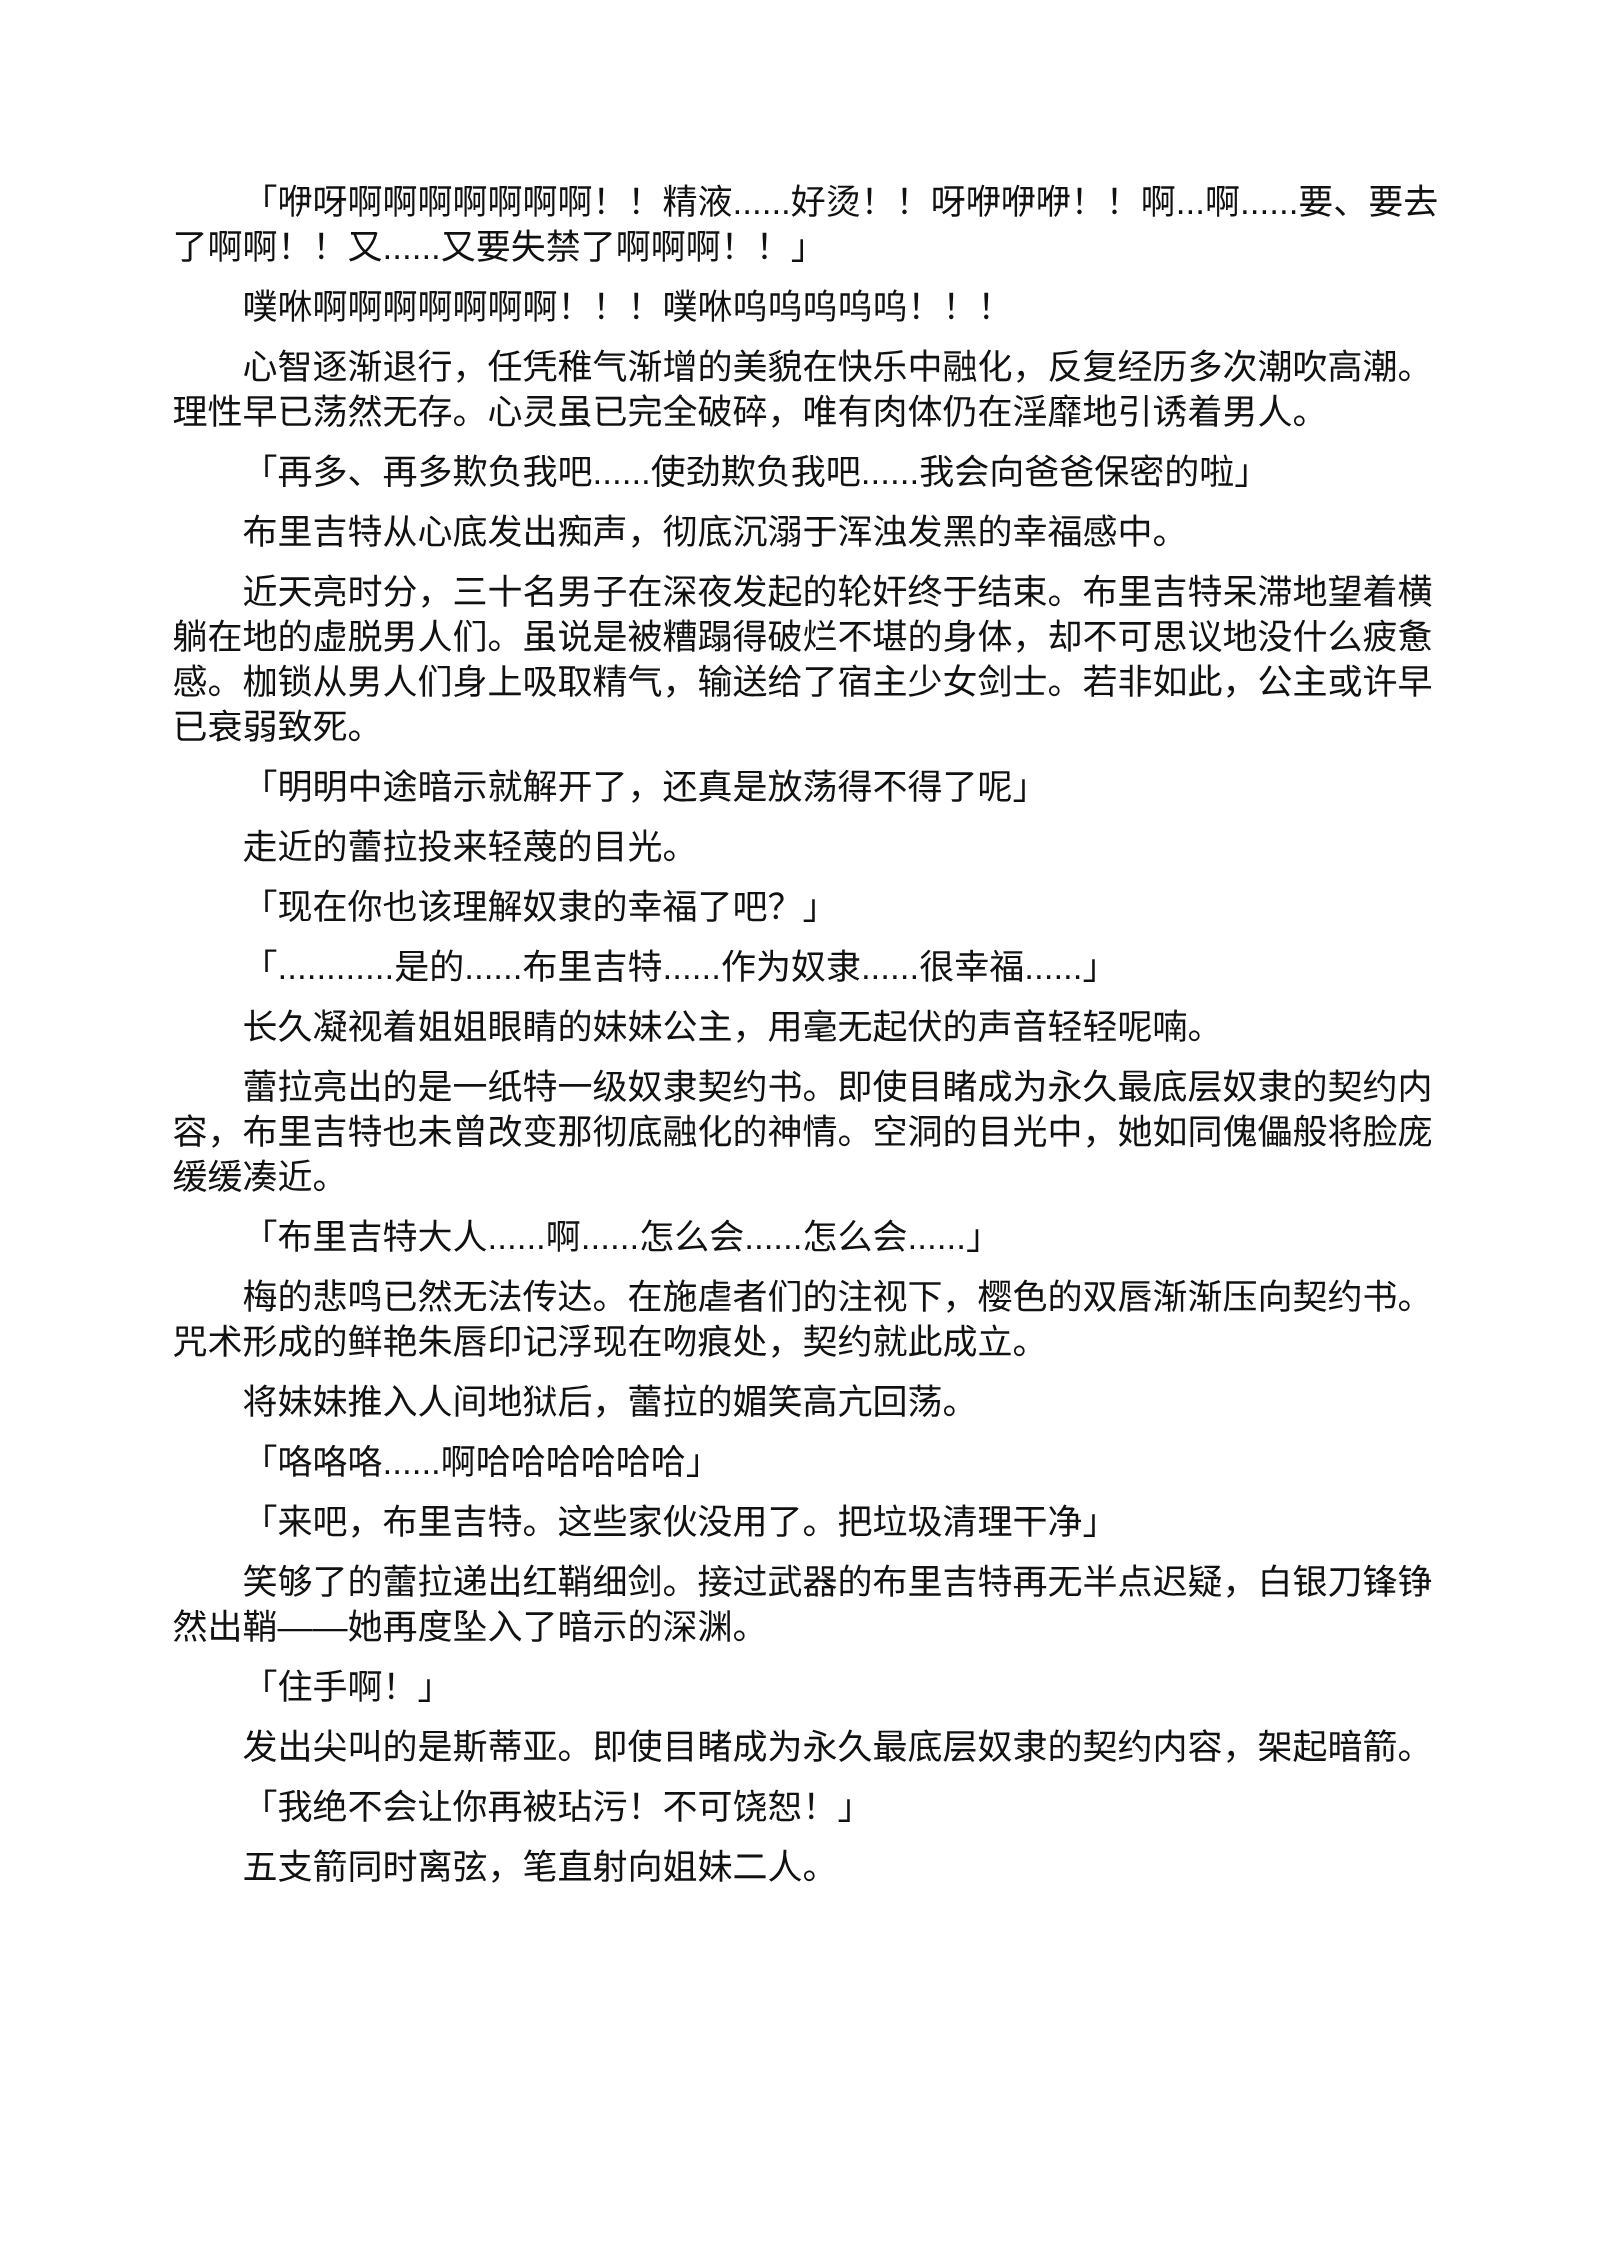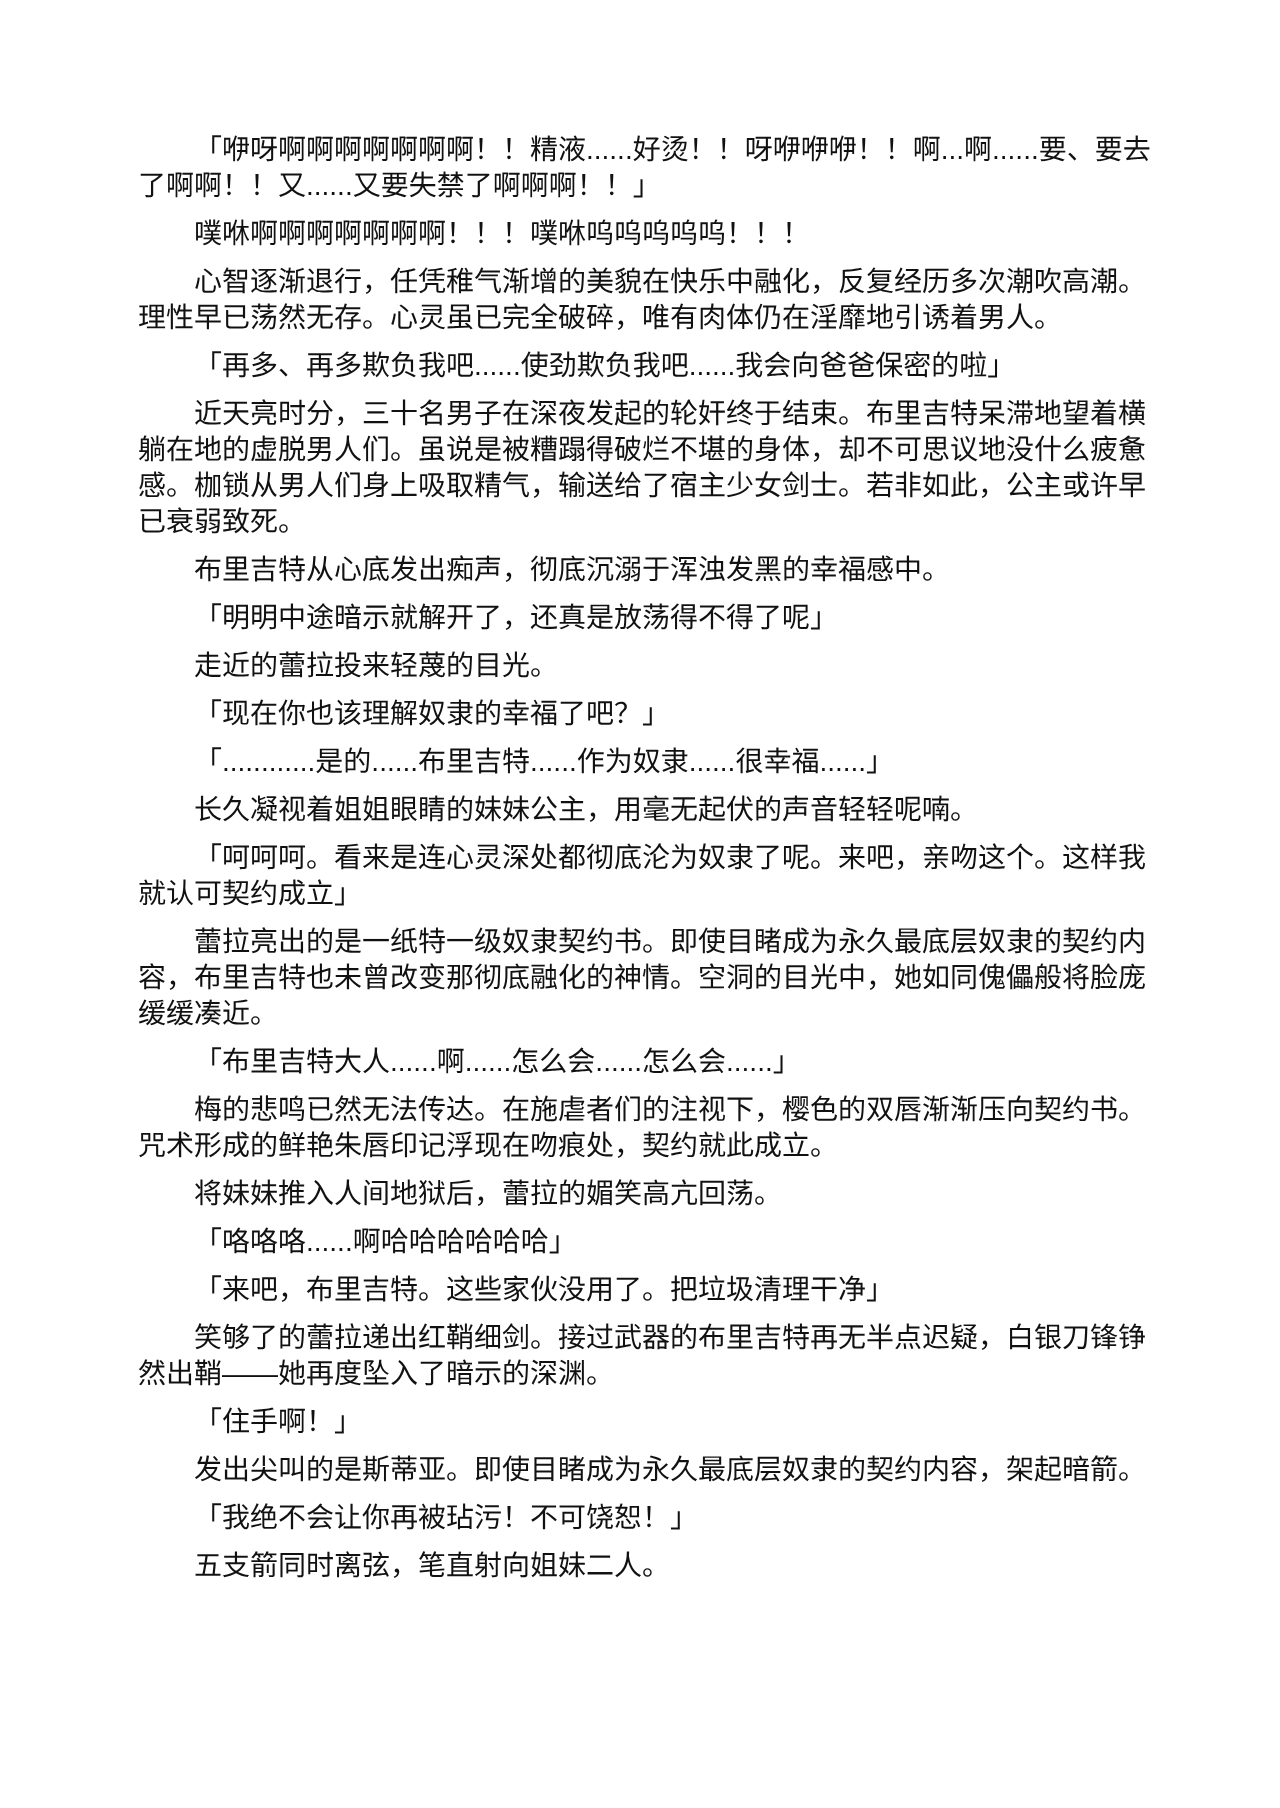--- a/index.html
+++ b/index.html
@@ -9,21 +9,21 @@
   }
   body {
     width: 1280px;
     height: 1808px;
     position: relative;
     overflow: hidden;
     font-family: "Liberation Sans", "DejaVu Sans", sans-serif;
   }
   .page {
     position: absolute;
-    top: 132px;
+    top: 144px;
     left: 138px;
     width: 1032px;
     color: #111111;
   }
   .page p {
     margin: 0 0 12px 0;
     font-size: 28px;
     line-height: 36px;
     text-indent: 2em;
     text-align: left;
@@ -36,28 +36,27 @@
 </style>
 </head>
 <body style="background: rgb(255, 255, 255);">
 
 <div class="page">
   <div id="story-text" style="color: rgb(17, 17, 17);">
       <p>「咿呀啊啊啊啊啊啊啊！！精液......好烫！！呀咿咿咿！！啊...啊......要、要去了啊啊！！又......又要失禁了啊啊啊！！」</p>
       <p>噗咻啊啊啊啊啊啊啊！！！噗咻呜呜呜呜呜！！！</p>
       <p>心智逐渐退行，任凭稚气渐增的美貌在快乐中融化，反复经历多次潮吹高潮。理性早已荡然无存。心灵虽已完全破碎，唯有肉体仍在淫靡地引诱着男人。</p>
       <p>「再多、再多欺负我吧......使劲欺负我吧......我会向爸爸保密的啦」</p>
+      <p>布里吉特从心底发出痴声，彻底沉溺于浑浊发黑的幸福感中。</p>
       <p>近天亮时分，三十名男子在深夜发起的轮奸终于结束。布里吉特呆滞地望着横躺在地的虚脱男人们。虽说是被糟蹋得破烂不堪的身体，却不可思议地没什么疲惫感。枷锁从男人们身上吸取精气，输送给了宿主少女剑士。若非如此，公主或许早已衰弱致死。</p>
-      <p>布里吉特从心底发出痴声，彻底沉溺于浑浊发黑的幸福感中。</p>
       <p>「明明中途暗示就解开了，还真是放荡得不得了呢」</p>
       <p>走近的蕾拉投来轻蔑的目光。</p>
       <p>「现在你也该理解奴隶的幸福了吧？」</p>
       <p>「............是的......布里吉特......作为奴隶......很幸福......」</p>
       <p>长久凝视着姐姐眼睛的妹妹公主，用毫无起伏的声音轻轻呢喃。</p>
-      <p>「呵呵呵。看来是连心灵深处都彻底沦为奴隶了呢。来吧，亲吻这个。这样我就认可契约成立」</p>
       <p>蕾拉亮出的是一纸特一级奴隶契约书。即使目睹成为永久最底层奴隶的契约内容，布里吉特也未曾改变那彻底融化的神情。空洞的目光中，她如同傀儡般将脸庞缓缓凑近。</p>
       <p>「布里吉特大人......啊......怎么会......怎么会......」</p>
       <p>梅的悲鸣已然无法传达。在施虐者们的注视下，樱色的双唇渐渐压向契约书。咒术形成的鲜艳朱唇印记浮现在吻痕处，契约就此成立。</p>
       <p>将妹妹推入人间地狱后，蕾拉的媚笑高亢回荡。</p>
       <p>「咯咯咯......啊哈哈哈哈哈哈」</p>
       <p>「来吧，布里吉特。这些家伙没用了。把垃圾清理干净」</p>
       <p>笑够了的蕾拉递出红鞘细剑。接过武器的布里吉特再无半点迟疑，白银刀锋铮然出鞘——她再度坠入了暗示的深渊。</p>
       <p>「住手啊！」</p>
       <p>发出尖叫的是斯蒂亚。即使目睹成为永久最底层奴隶的契约内容，架起暗箭。</p>
       <p>「我绝不会让你再被玷污！不可饶恕！」</p>

